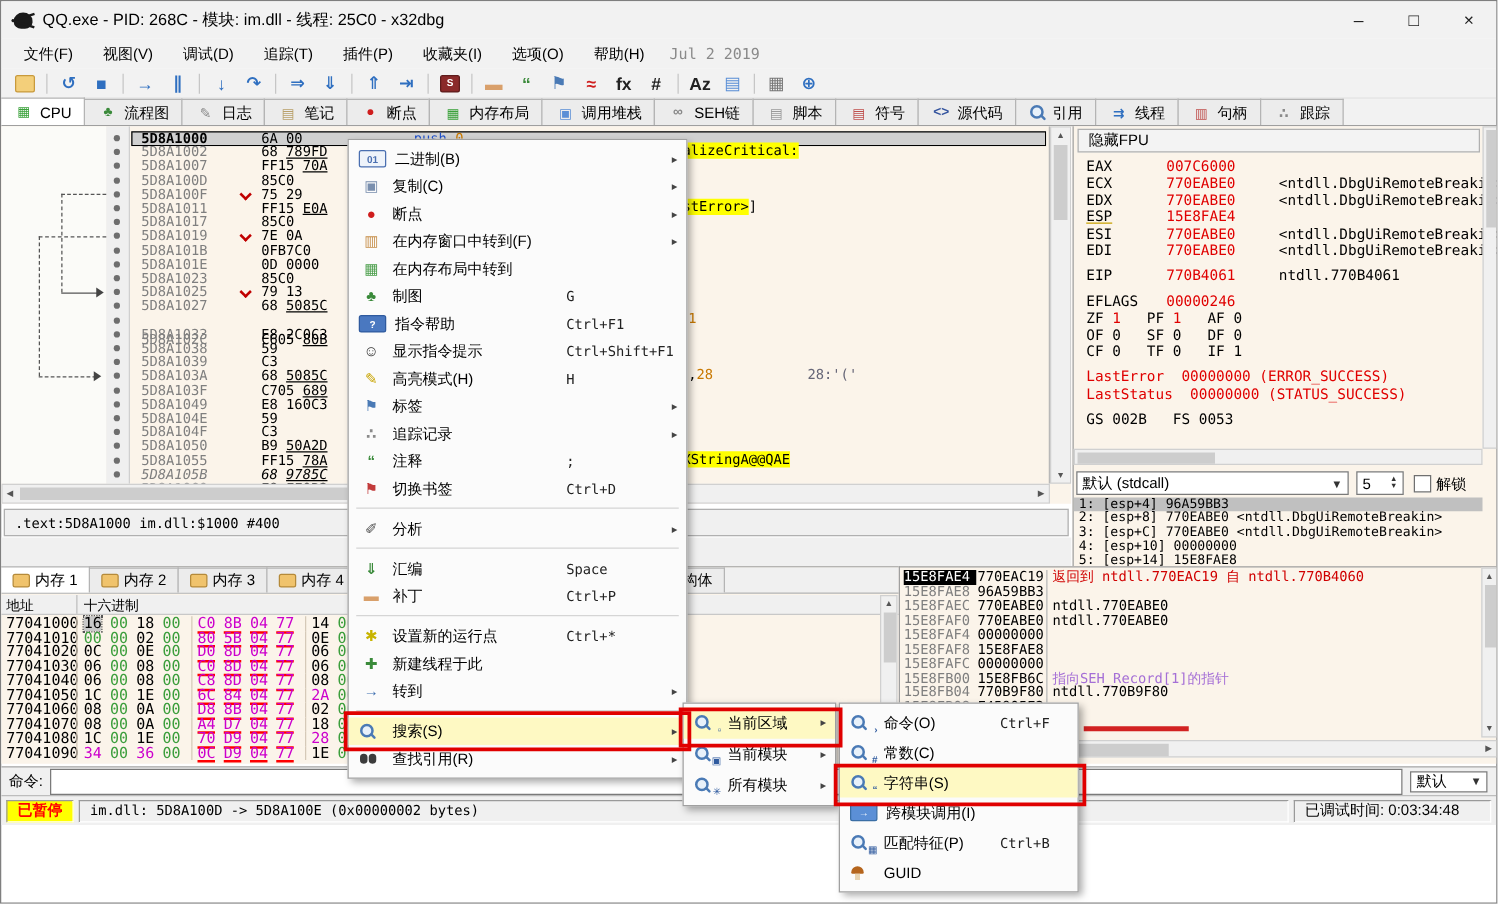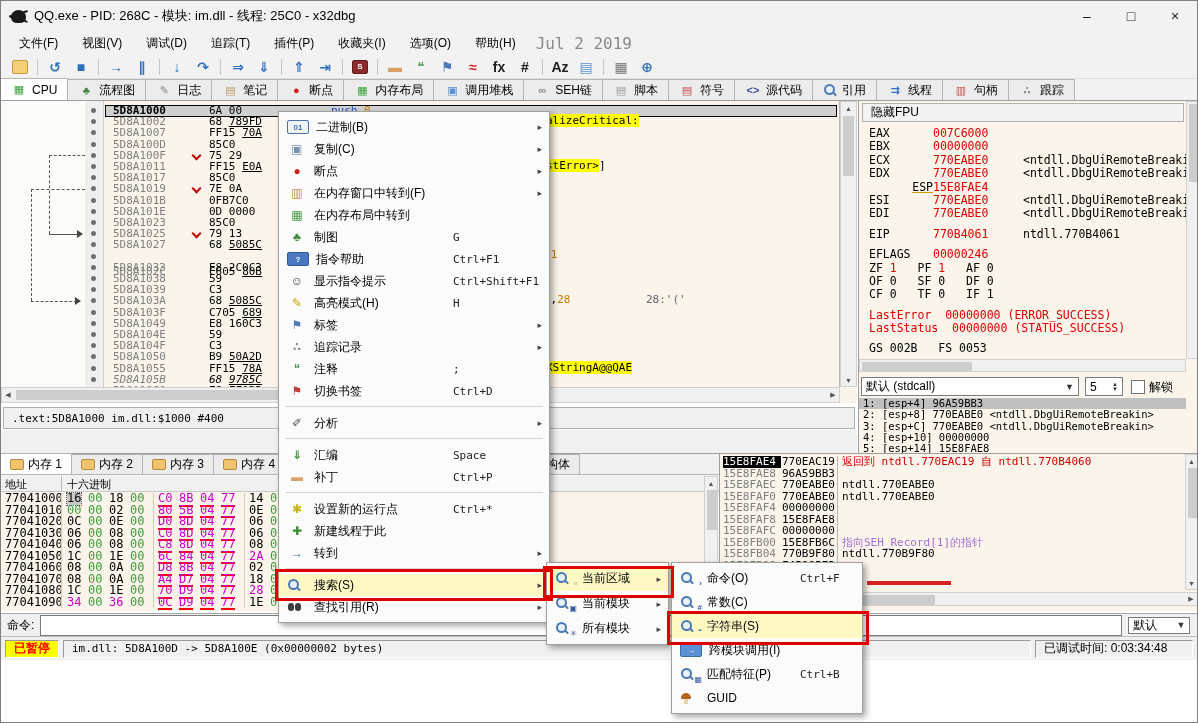--- a/index.html
+++ b/index.html
@@ -12,21 +12,21 @@
   #titlebar{left:0;top:0;width:100%;height:30px;background:#f2f2f2;display:flex;align-items:center;}
   #app-icon{width:15px;height:13px;margin:0 8px 0 10px;background:#1a1a1a;border-radius:50% 50% 40% 40%;position:relative;}
   #app-icon::before,#app-icon::after{content:"";position:absolute;width:19px;height:1.5px;background:#1a1a1a;left:-2px;}
   #app-icon::before{top:3px;transform:rotate(-18deg);}
   #app-icon::after{top:8px;transform:rotate(18deg);}
   #title-text{font-size:13px;}
   .cap-btn{width:44px;height:30px;display:flex;align-items:center;justify-content:center;font-size:14px;color:#222;}
   #caption-buttons{margin-left:auto;display:flex;}
   #menubar{left:0;top:30px;width:100%;height:24px;background:#f2f2f2;display:flex;align-items:center;padding-left:8px;box-sizing:border-box;}
   .mb-item{padding:3px 10px;margin-right:4px;}
-  #build-date{color:#8a8a8a;font-family:"DejaVu Sans Mono",monospace;font-size:16px;margin-left:6px;}
+  #build-date{color:#8a8a8a;font-family:"DejaVu Sans Mono",monospace;font-size:12px;margin-left:6px;}
   #toolbar{left:0;top:54px;width:100%;height:24px;background:#f2f2f2;display:flex;align-items:center;padding-left:6px;box-sizing:border-box;border-bottom:1px solid #e0e0e0;}
   .tb-ic{width:26px;height:20px;display:flex;align-items:center;justify-content:center;font-size:14px;font-weight:bold;}
   .tb-sep{width:1px;height:16px;background:#c6c6c6;margin:0 4px;}
   #tabbar{left:0;top:78px;width:100%;height:22px;background:#f2f2f2;display:flex;align-items:flex-end;border-bottom:1px solid #9f9f9f;box-sizing:border-box;}
   .tab{height:21px;display:flex;align-items:center;padding:0 10px;border:1px solid #b4b4b4;border-bottom:none;background:#ececec;margin-left:-1px;font-size:12px;gap:5px;box-sizing:border-box;}
   .tab.active{background:#fff;height:22px;position:relative;z-index:2;}
   .tab .tic{font-size:11px;font-weight:bold;}
 
   
   .ic-g{display:inline-flex;align-items:center;justify-content:center;width:16px;font-weight:bold;}
@@ -75,21 +75,21 @@
   #mid-gap{left:0;top:429px;width:856px;height:23px;background:#f0f0f0;}
 
   
   #registers{left:857px;top:100px;width:341px;height:352px;background:#fbf4ea;border-left:1px solid #9f9f9f;box-sizing:border-box;}
   #fpu-btn{position:absolute;left:3px;top:2px;width:322px;height:19px;background:#f3f3f3;border:1px solid #b0b0b0;
            display:flex;align-items:center;padding-left:8px;box-sizing:border-box;font-size:12px;}
   #reg-rows{position:absolute;left:10px;top:26px;width:316px;font-family:"DejaVu Sans Mono",monospace;font-size:11.5px;}
   .reg-row{height:13.4px;line-height:13.4px;white-space:pre;}
   .reg-gap{height:7px;}
   .rn{display:inline-block;width:64px;}
-  .rn.esp{text-decoration:underline;text-decoration-color:#c8a000;text-align:right;}
+  .rn.esp{text-decoration:underline;text-decoration-color:#c8a000;}
   .rv{display:inline-block;width:90px;color:#e00000;}
   .rline{color:#e00000;}
   .fl-one{color:#e00000;}
   #reg-vscroll{left:1185px;top:100px;width:13px;height:258px;}
   #reg-hscroll{left:858px;top:358px;width:327px;height:13px;}
   #conv-bar{left:860px;top:376px;width:336px;height:19px;}
   .combo{background:#fff;border:1px solid #7a7a7a;display:flex;align-items:center;padding:0 4px;box-sizing:border-box;font-size:12px;}
   .combo .arr{margin-left:auto;font-size:9px;color:#333;}
   #args{left:858px;top:397px;width:327px;height:55px;font-family:"DejaVu Sans Mono",monospace;font-size:10.5px;}
   .arg-row{height:11.3px;line-height:11.3px;white-space:pre;padding-left:4px;}
@@ -494,21 +494,20 @@
     <span>.text:5D8A1000 im.dll:$1000 #400</span>
   </div>
   <div class="abs" id="mid-gap"></div>
 
   <div class="abs" id="registers">
     <div id="fpu-btn">
         <span>隐藏FPU</span>
       </div>
     <div id="reg-rows">
         <div class="reg-row"><span class="rn">EAX</span><span class="rv">007C6000</span></div>
-        <div class="reg-row"><span class="rn">EBX</span><span class="rv">00000000</span></div>
         <div class="reg-row"><span class="rn">ECX</span><span class="rv">770EABE0</span><span>&lt;ntdll.DbgUiRemoteBreakin&gt;</span></div>
         <div class="reg-row"><span class="rn">EDX</span><span class="rv">770EABE0</span><span>&lt;ntdll.DbgUiRemoteBreakin&gt;</span></div>
         <div class="reg-row"><span class="rn esp">ESP</span><span class="rv">15E8FAE4</span></div>
         <div class="reg-row"><span class="rn">ESI</span><span class="rv">770EABE0</span><span>&lt;ntdll.DbgUiRemoteBreakin&gt;</span></div>
         <div class="reg-row"><span class="rn">EDI</span><span class="rv">770EABE0</span><span>&lt;ntdll.DbgUiRemoteBreakin&gt;</span></div>
         <div class="reg-gap"></div>
         <div class="reg-row"><span class="rn">EIP</span><span class="rv">770B4061</span><span>ntdll.770B4061</span></div>
         <div class="reg-gap"></div>
         <div class="reg-row"><span class="rn">EFLAGS</span><span class="rv">00000246</span></div>
         <div class="reg-row"><span>ZF </span><span class="fl-one">1   </span><span>PF </span><span class="fl-one">1   </span><span>AF </span><span>0   </span></div>

